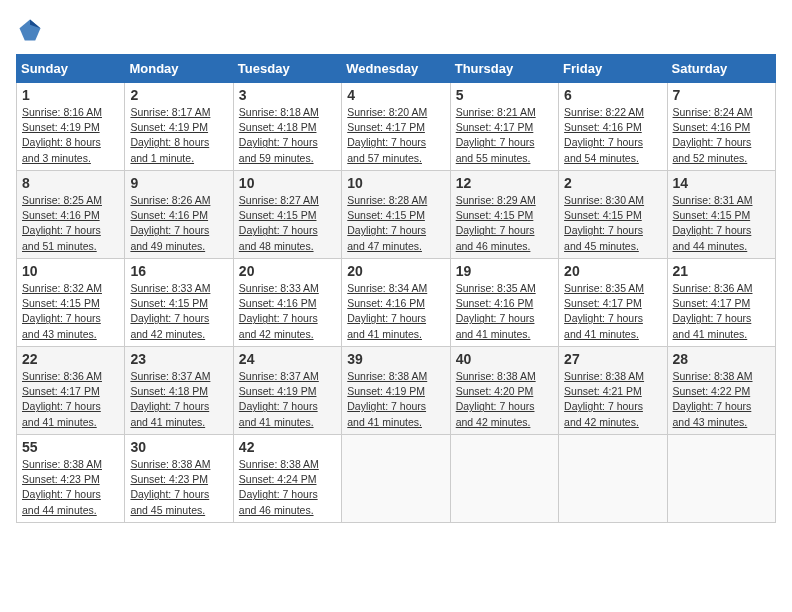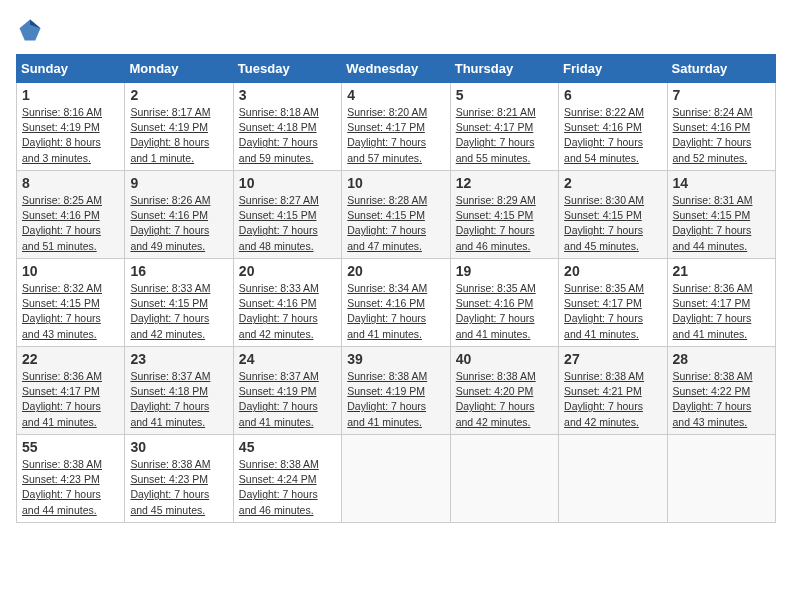--- a/index.html
+++ b/index.html
@@ -370,21 +370,21 @@
       </td>
         <td>
         <span class="day-number">30</span>
         <div class="day-info">
           Sunrise: 8:38 AM<br>
           Sunset: 4:23 PM<br>
           Daylight: 7 hours and 45 minutes.
         </div>
       </td>
         <td>
-        <span class="day-number">45</span>
+        <span class="day-number">42</span>
         <div class="day-info">
           Sunrise: 8:38 AM<br>
           Sunset: 4:24 PM<br>
           Daylight: 7 hours and 46 minutes.
         </div>
       </td>
         <td class="empty-cell"></td>
         <td class="empty-cell"></td>
         <td class="empty-cell"></td>
         <td class="empty-cell"></td>

